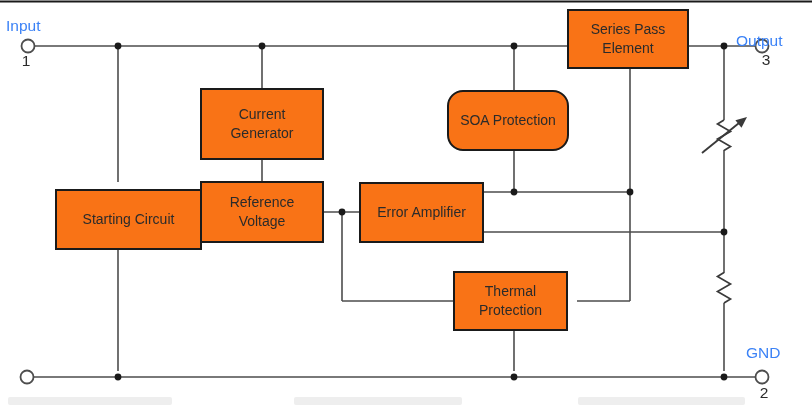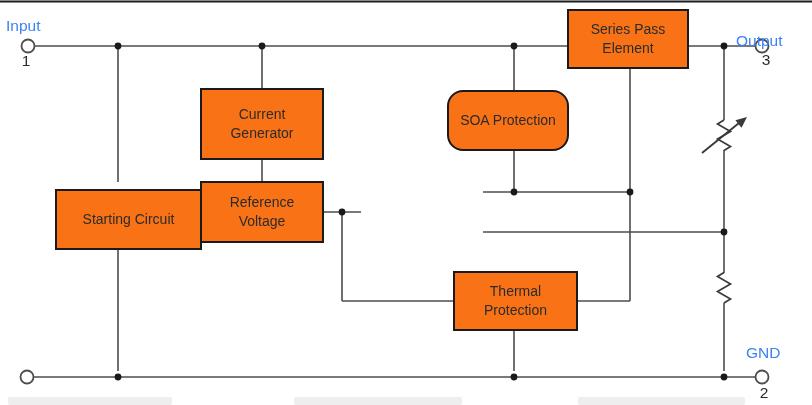--- a/index.html
+++ b/index.html
@@ -83,22 +83,23 @@
   <div class="block" style="left:567px;top:9px;width:122px;height:60px;">Series Pass Element</div>
 
   <div class="block" style="left:200px;top:88px;width:124px;height:72px;">Current Generator</div>
 
   <div class="block" style="left:447px;top:90px;width:122px;height:61px;border-radius:16px;">SOA Protection</div>
 
   <div class="block" style="left:55px;top:181px;width:147px;height:61px;margin-top:8px;">Starting Circuit</div>
 
   <div class="block" style="left:200px;top:181px;width:124px;height:62px;">Reference Voltage</div>
 
+  <div class="block" style="left:359px;top:182px;width:125px;height:61px;">Error Amplifier</div>
 
-  <div class="block" style="left:453px;top:271px;width:125px;height:60px;">Thermal Protection</div>
+  <div class="block" style="left:453px;top:271px;width:115px;height:60px;">Thermal Protection</div>
 
   <div class="lbl" style="left:6px;top:17px;">Input</div>
   <div class="pin" style="left:19px;top:52px;">1</div>
 
   <div class="lbl" style="left:736px;top:32px;">Output</div>
   <div class="pin" style="left:759px;top:51px;">3</div>
 
   <div class="lbl" style="left:746px;top:344px;">GND</div>
   <div class="pin" style="left:757px;top:384px;">2</div>
 

